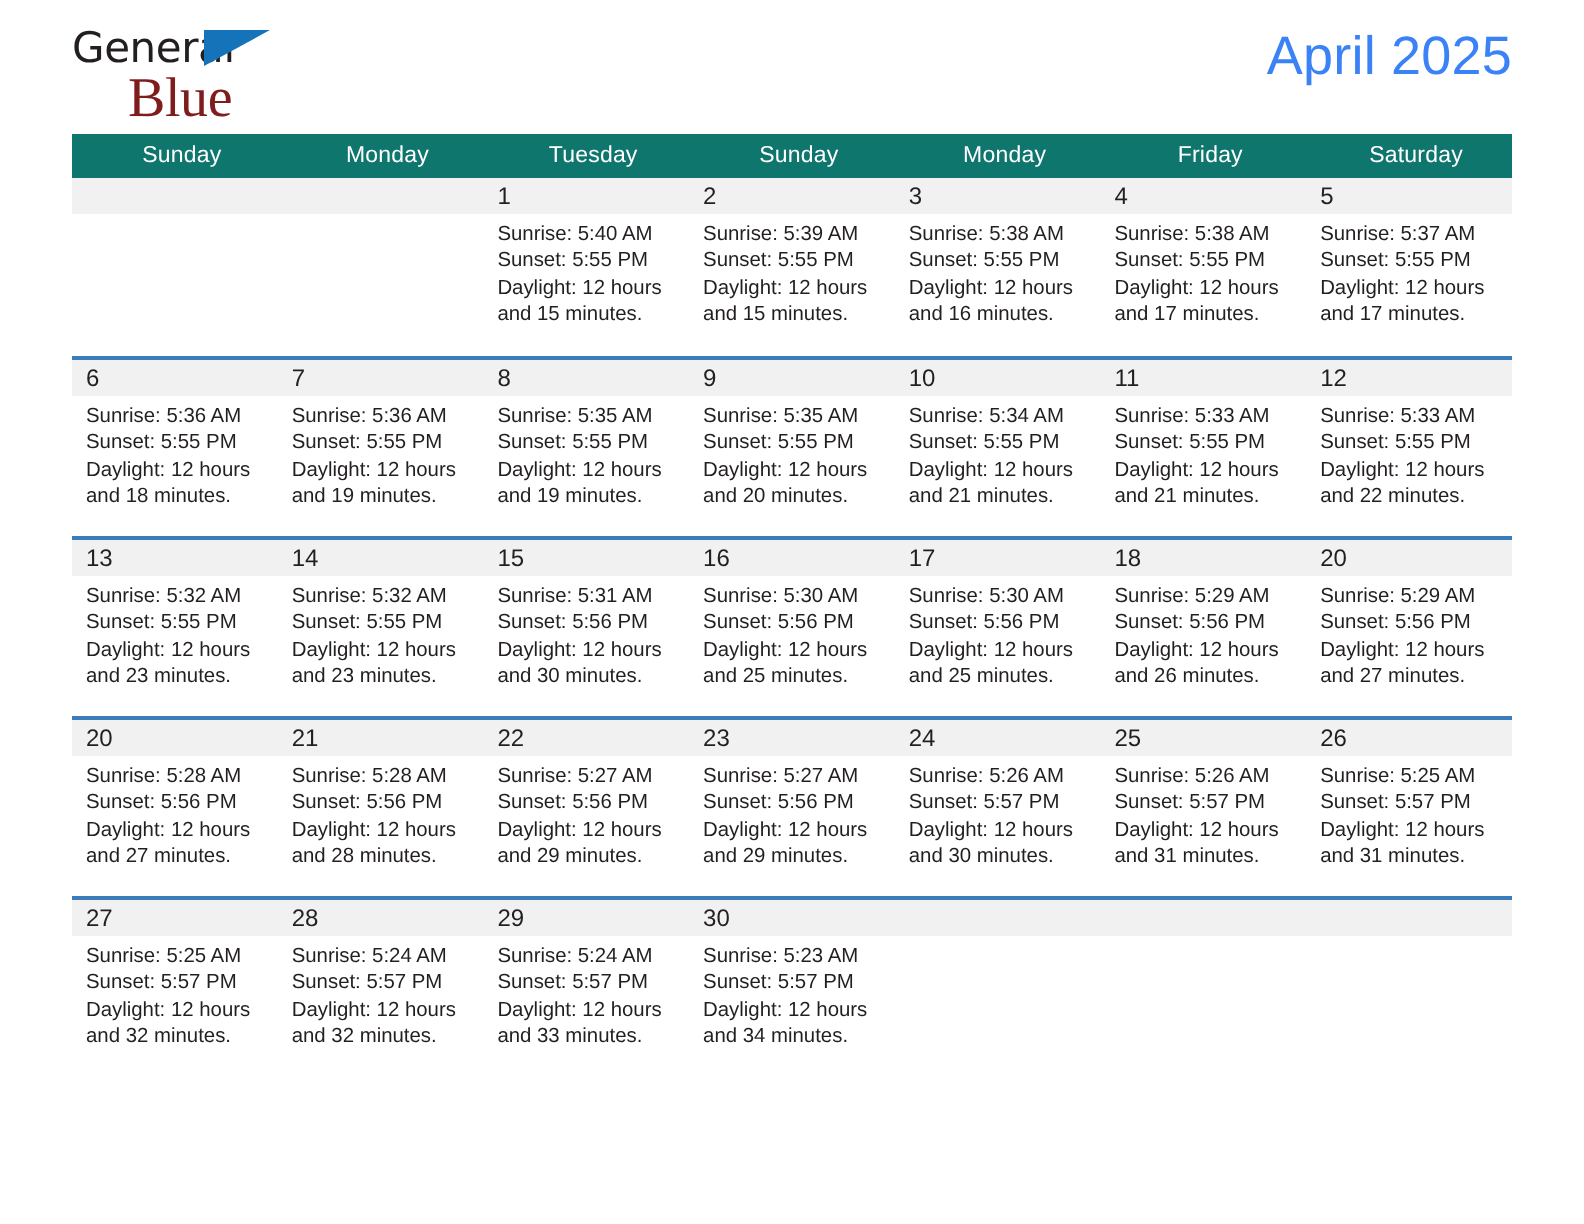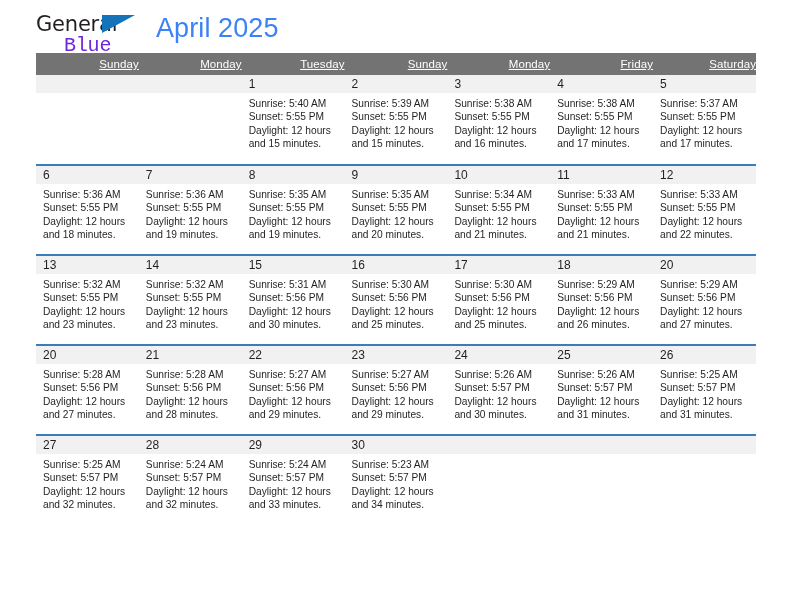--- a/index.html
+++ b/index.html
@@ -14,23 +14,24 @@
   .page {
     position: relative;
     width: 792px;
     height: 612px;
     padding: 0 36px;
   }
 
   
   .topbar {
     position: relative;
-    height: 53px;
+    height: 67px;
     display: flex;
     align-items: flex-start;
+    justify-content: space-between;
   }
   .logo {
     margin-top: 12px;
     position: relative;
     width: 120px;
     height: 48px;
     user-select: none;
   }
   .logo-general {
     position: absolute;
@@ -47,24 +48,24 @@
     top: 3px;
     width: 0;
     height: 0;
     border-left: 33px solid #1573ba;
     border-bottom: 18px solid transparent;
   }
   .logo-blue {
     position: absolute;
     left: 28px;
     top: 22px;
-    font-size: 20px;
+    font-size: 28px;
     letter-spacing: -0.2px;
-    color: #6d28d9;
-    font-family: Liberation Mono, monospace;
+    color: #7f1d1d;
+    font-family: Liberation Serif, serif;
   }
   .title-block {
     text-align: right;
     margin-top: 14px;
   }
   .cal-title {
     font-size: 27px;
     font-weight: normal;
     color: #3b82f6;
     line-height: 1.05;
@@ -77,29 +78,28 @@
     letter-spacing: 0.05px;
   }
 
   
   .calendar {
     width: 720px;
     border-collapse: collapse;
     table-layout: fixed;
   }
   .calendar th {
-    background: #737373;
+    background: #0f766e;
     color: #ffffff;
     font-size: 11.5px;
     font-weight: normal;
-    text-align: right;
+    text-align: center;
     padding: 5px 0 5px 7px;
     height: 21px;
     letter-spacing: 0.1px;
-    text-decoration: underline;
   }
   .wk-row td {
     vertical-align: top;
     padding: 0;
     border-top: 2px solid #3a7dba;
     height: 90px;
   }
   .wk-row:first-of-type td { border-top: none; }
   .daynum {
     background: #f1f1f1;

